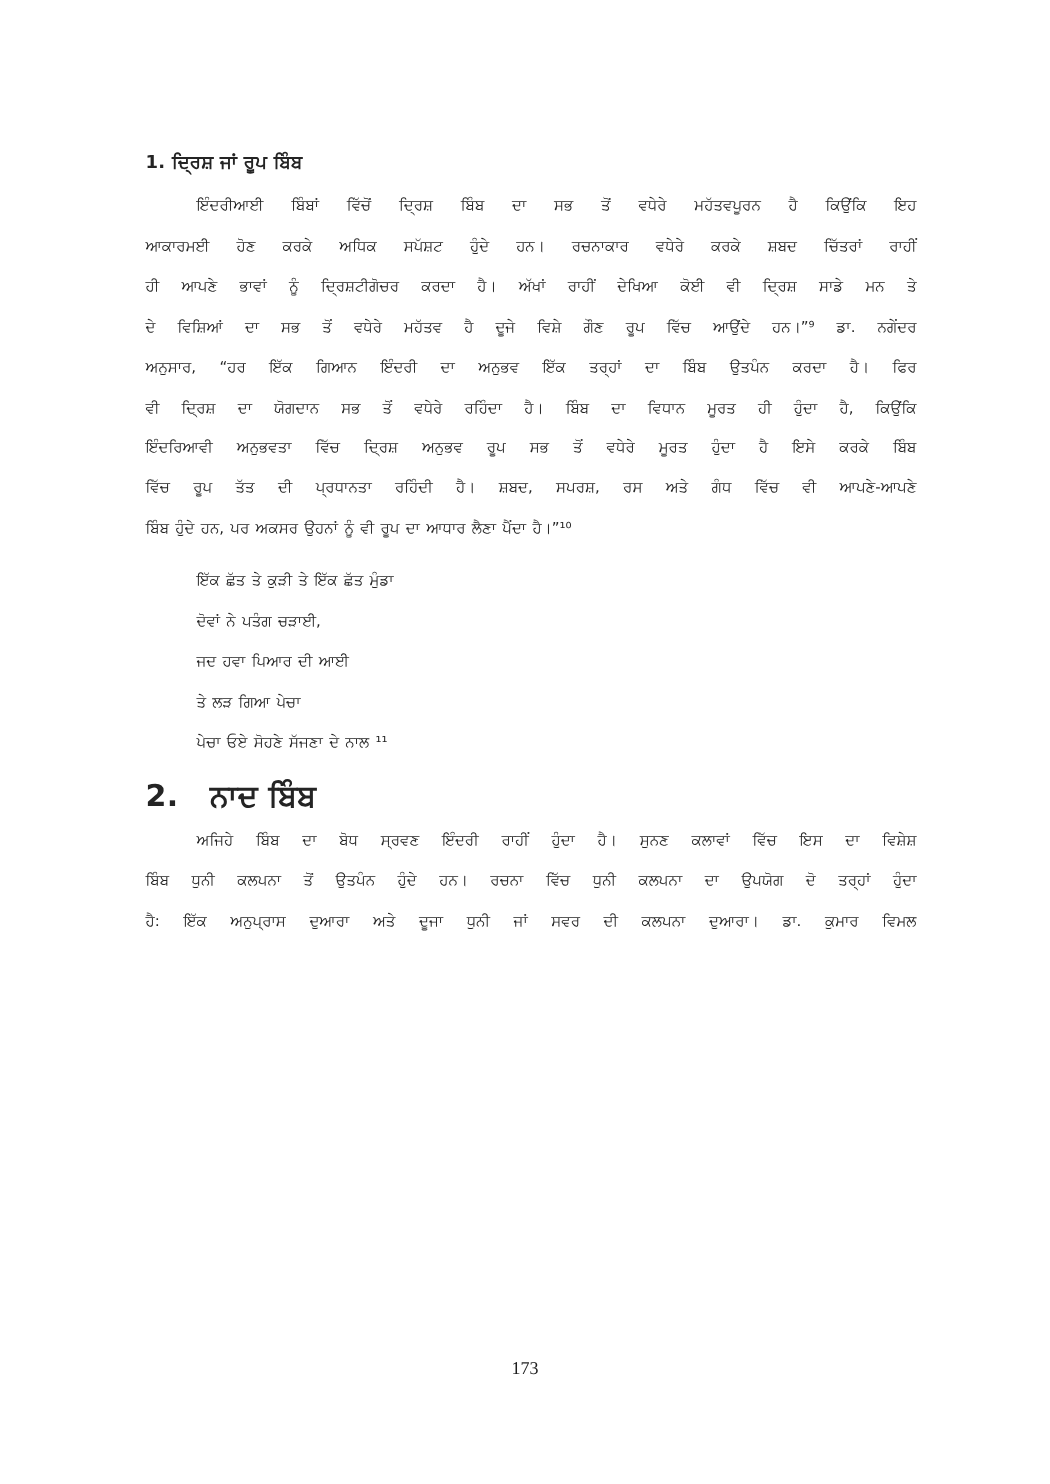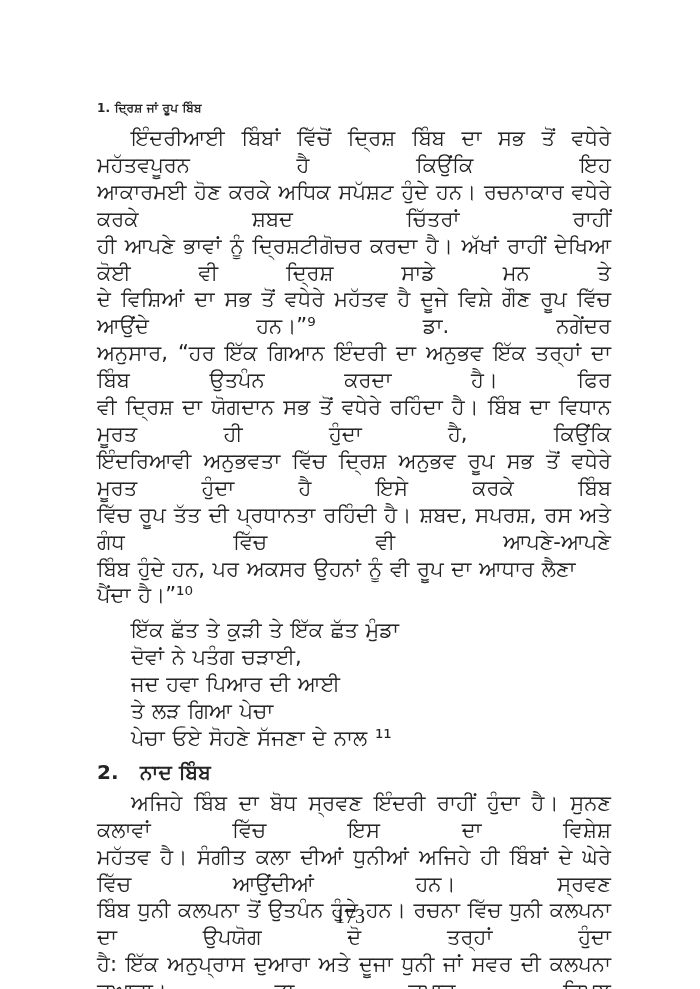--- a/index.html
+++ b/index.html
@@ -21,21 +21,21 @@
     width: 514px;
   }
   .h1 {
     font-size: 12px;
     font-weight: 700;
     line-height: 22px;
     margin: 0 0 6px 0;
     letter-spacing: 0.2px;
   }
   .line {
-    font-size: 21px;
+    font-size: 10px;
     line-height: 26.9px;
     word-spacing: 1px;
   }
   .j {
     text-align: justify;
     text-align-last: justify;
   }
   .indent { text-indent: 34px; }
   .poem { margin-top: 8px; }
   .poem .line, .song .line { margin-left: 34px; }
@@ -46,21 +46,21 @@
     margin: 9px 0 7px 0;
     letter-spacing: 0.2px;
   }
   .h2 .num { display: inline-block; width: 43px; }
   .pageno {
     position: absolute;
     top: 905px; left: 0;
     width: 700px;
     text-align: center;
     font-family: "Liberation Serif", "DejaVu Serif", serif;
-    font-size: 20px;
+    font-size: 12px;
     color: #1d1d1d;
   }
 </style>
 </head>
 <body>
 
 <div class="sheet">
   <div class="content">
 
     <div class="h1">1. ਦ੍ਰਿਸ਼ ਜਾਂ ਰੂਪ ਬਿੰਬ</div>
@@ -84,21 +84,20 @@
       <div class="line">ਤੇ ਲੜ ਗਿਆ ਪੇਚਾ</div>
       <div class="line">ਪੇਚਾ ਓਏ ਸੋਹਣੇ ਸੱਜਣਾ ਦੇ ਨਾਲ ¹¹</div>
     </div>
 
     <div class="h2">
       <span class="num">2.</span><span class="h2t">ਨਾਦ ਬਿੰਬ</span>
     </div>
 
     <div>
       <div class="line j indent">ਅਜਿਹੇ ਬਿੰਬ ਦਾ ਬੋਧ ਸ੍ਰਵਣ ਇੰਦਰੀ ਰਾਹੀਂ ਹੁੰਦਾ ਹੈ। ਸੁਨਣ ਕਲਾਵਾਂ ਵਿੱਚ ਇਸ ਦਾ ਵਿਸ਼ੇਸ਼</div>
-      <div class="line j">ਮਹੱਤਵ ਹੈ। ਸੰਗੀਤ ਕਲਾ ਦੀਆਂ ਧੁਨੀਆਂ ਅਜਿਹੇ ਹੀ ਬਿੰਬਾਂ ਦੇ ਘੇਰੇ ਵਿੱਚ ਆਉਂਦੀਆਂ ਹਨ। ਸ੍ਰਵਣ</div>
       <div class="line j">ਬਿੰਬ ਧੁਨੀ ਕਲਪਨਾ ਤੋਂ ਉਤਪੰਨ ਹੁੰਦੇ ਹਨ। ਰਚਨਾ ਵਿੱਚ ਧੁਨੀ ਕਲਪਨਾ ਦਾ ਉਪਯੋਗ ਦੋ ਤਰ੍ਹਾਂ ਹੁੰਦਾ</div>
       <div class="line j">ਹੈ: ਇੱਕ ਅਨੁਪ੍ਰਾਸ ਦੁਆਰਾ ਅਤੇ ਦੂਜਾ ਧੁਨੀ ਜਾਂ ਸਵਰ ਦੀ ਕਲਪਨਾ ਦੁਆਰਾ। ਡਾ. ਕੁਮਾਰ ਵਿਮਲ</div>
 
     </div>
 
   </div>
 
   <div class="pageno">173</div>
 </div>
 

